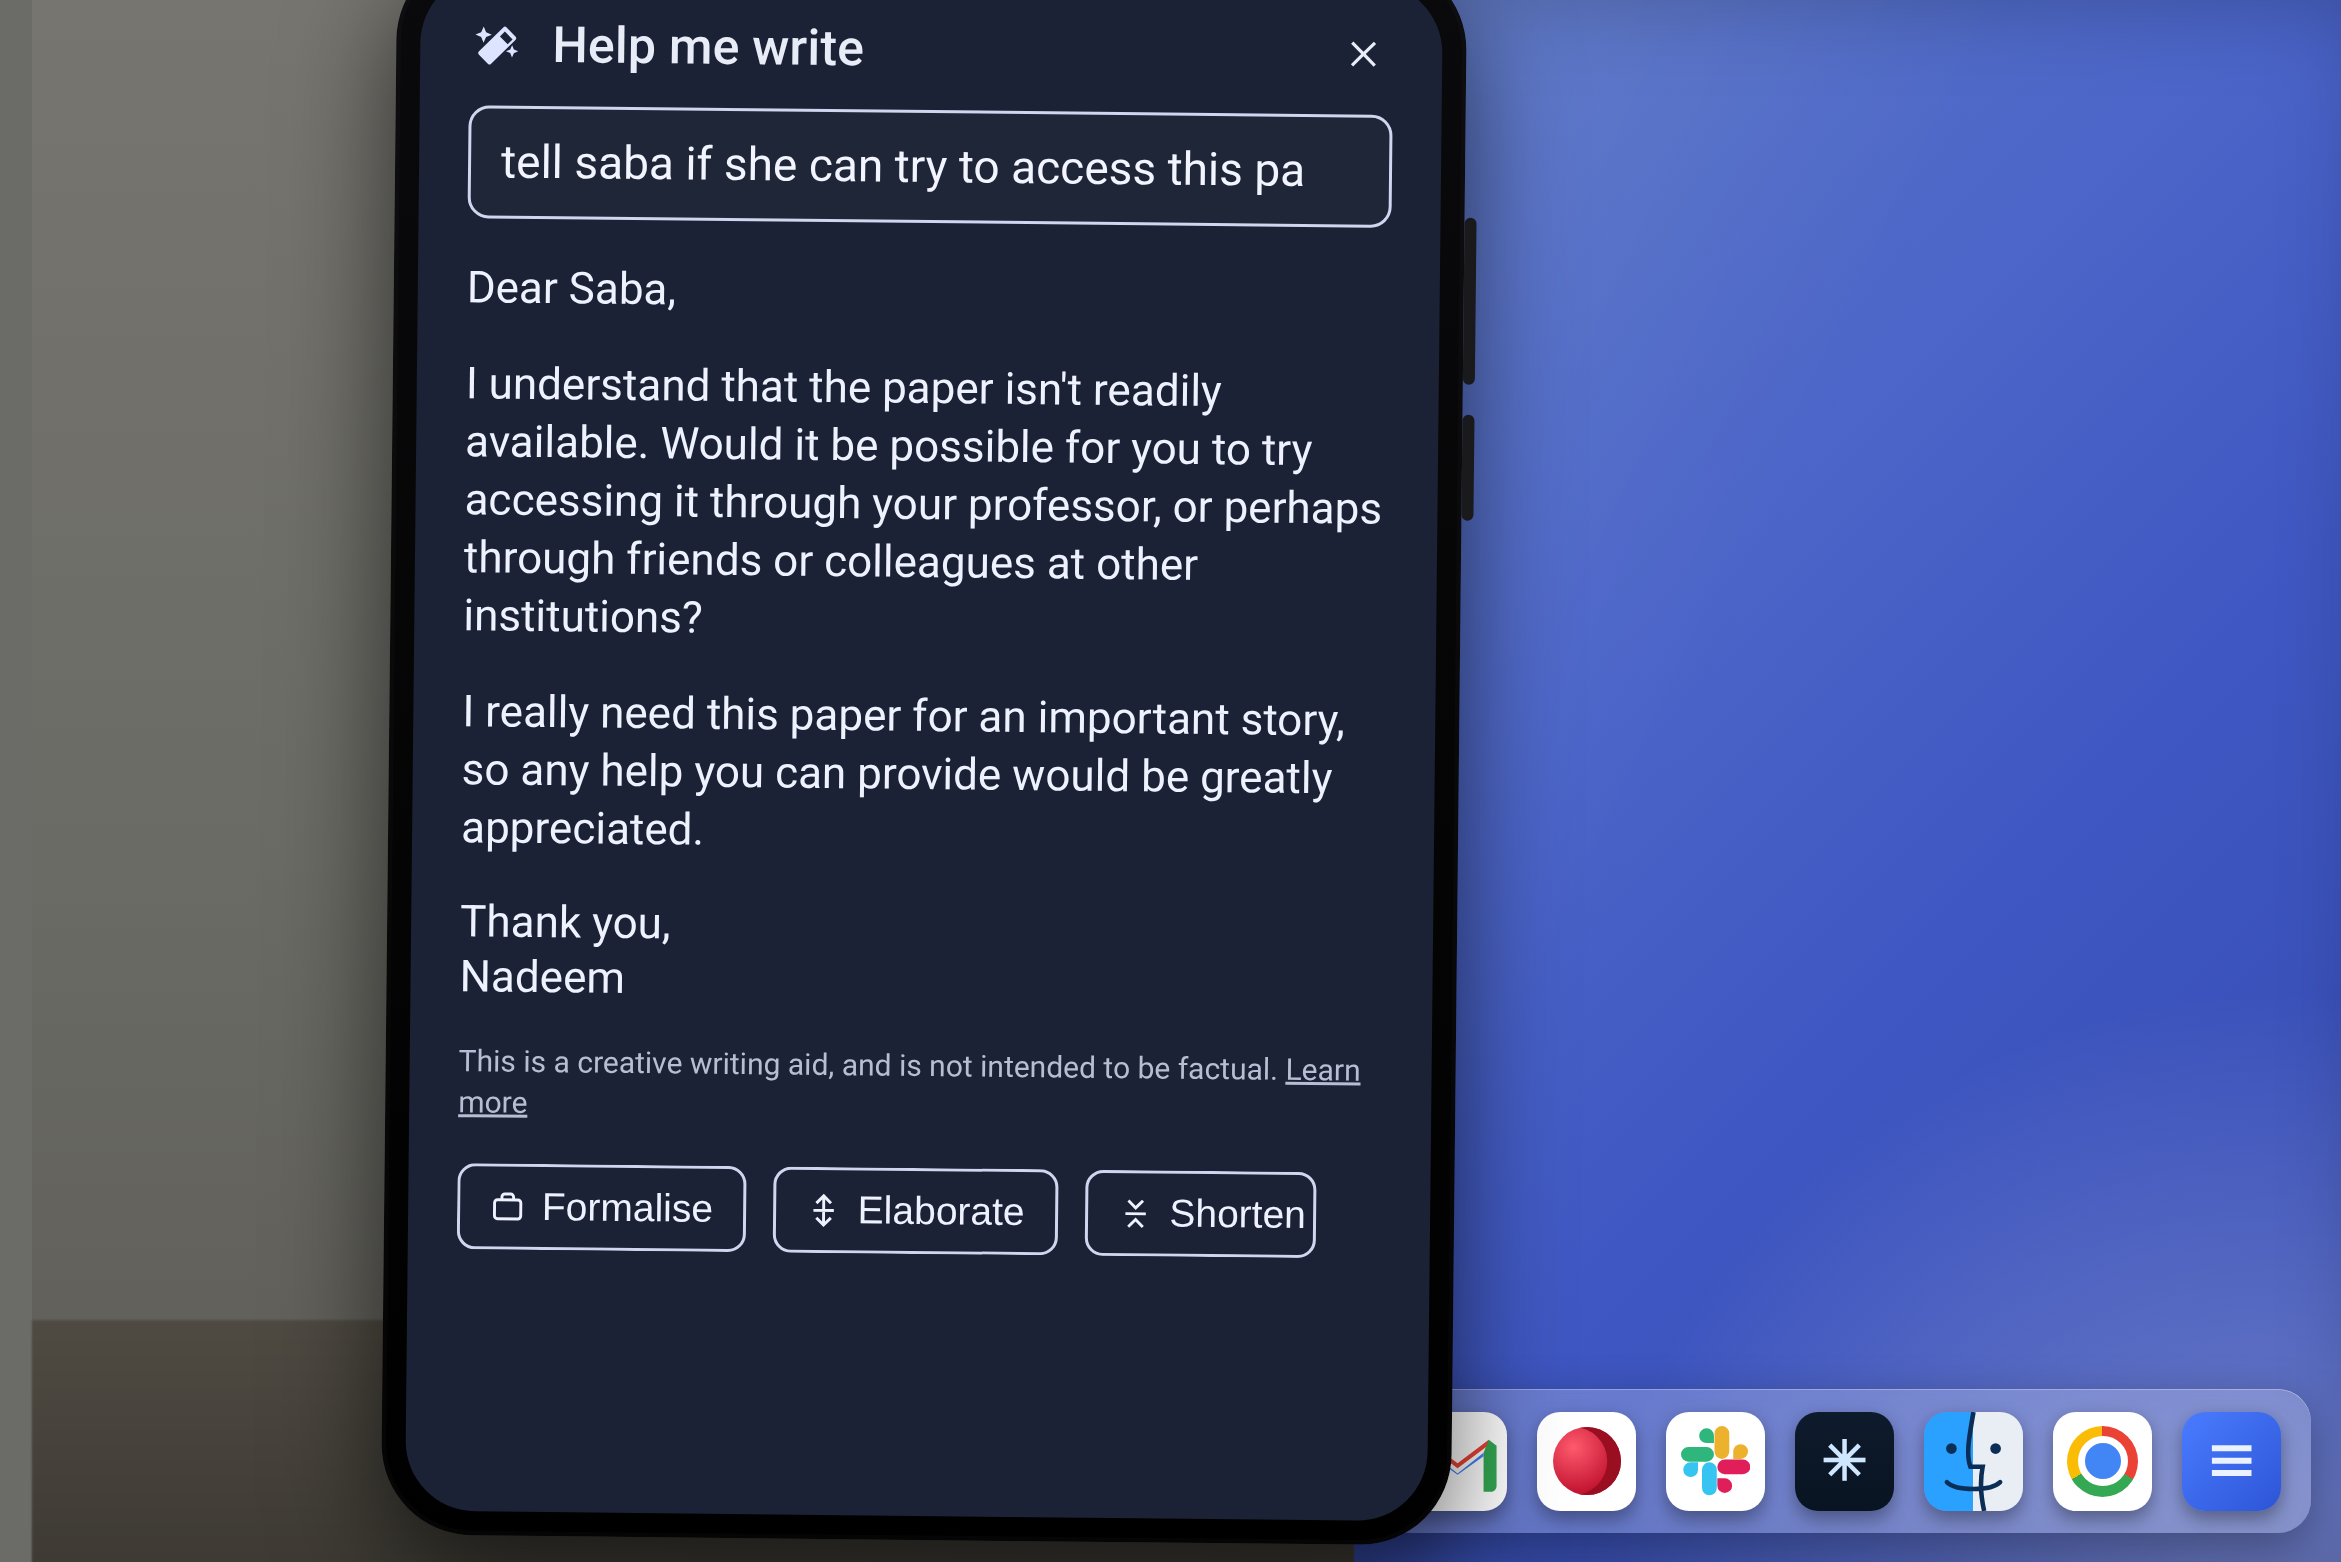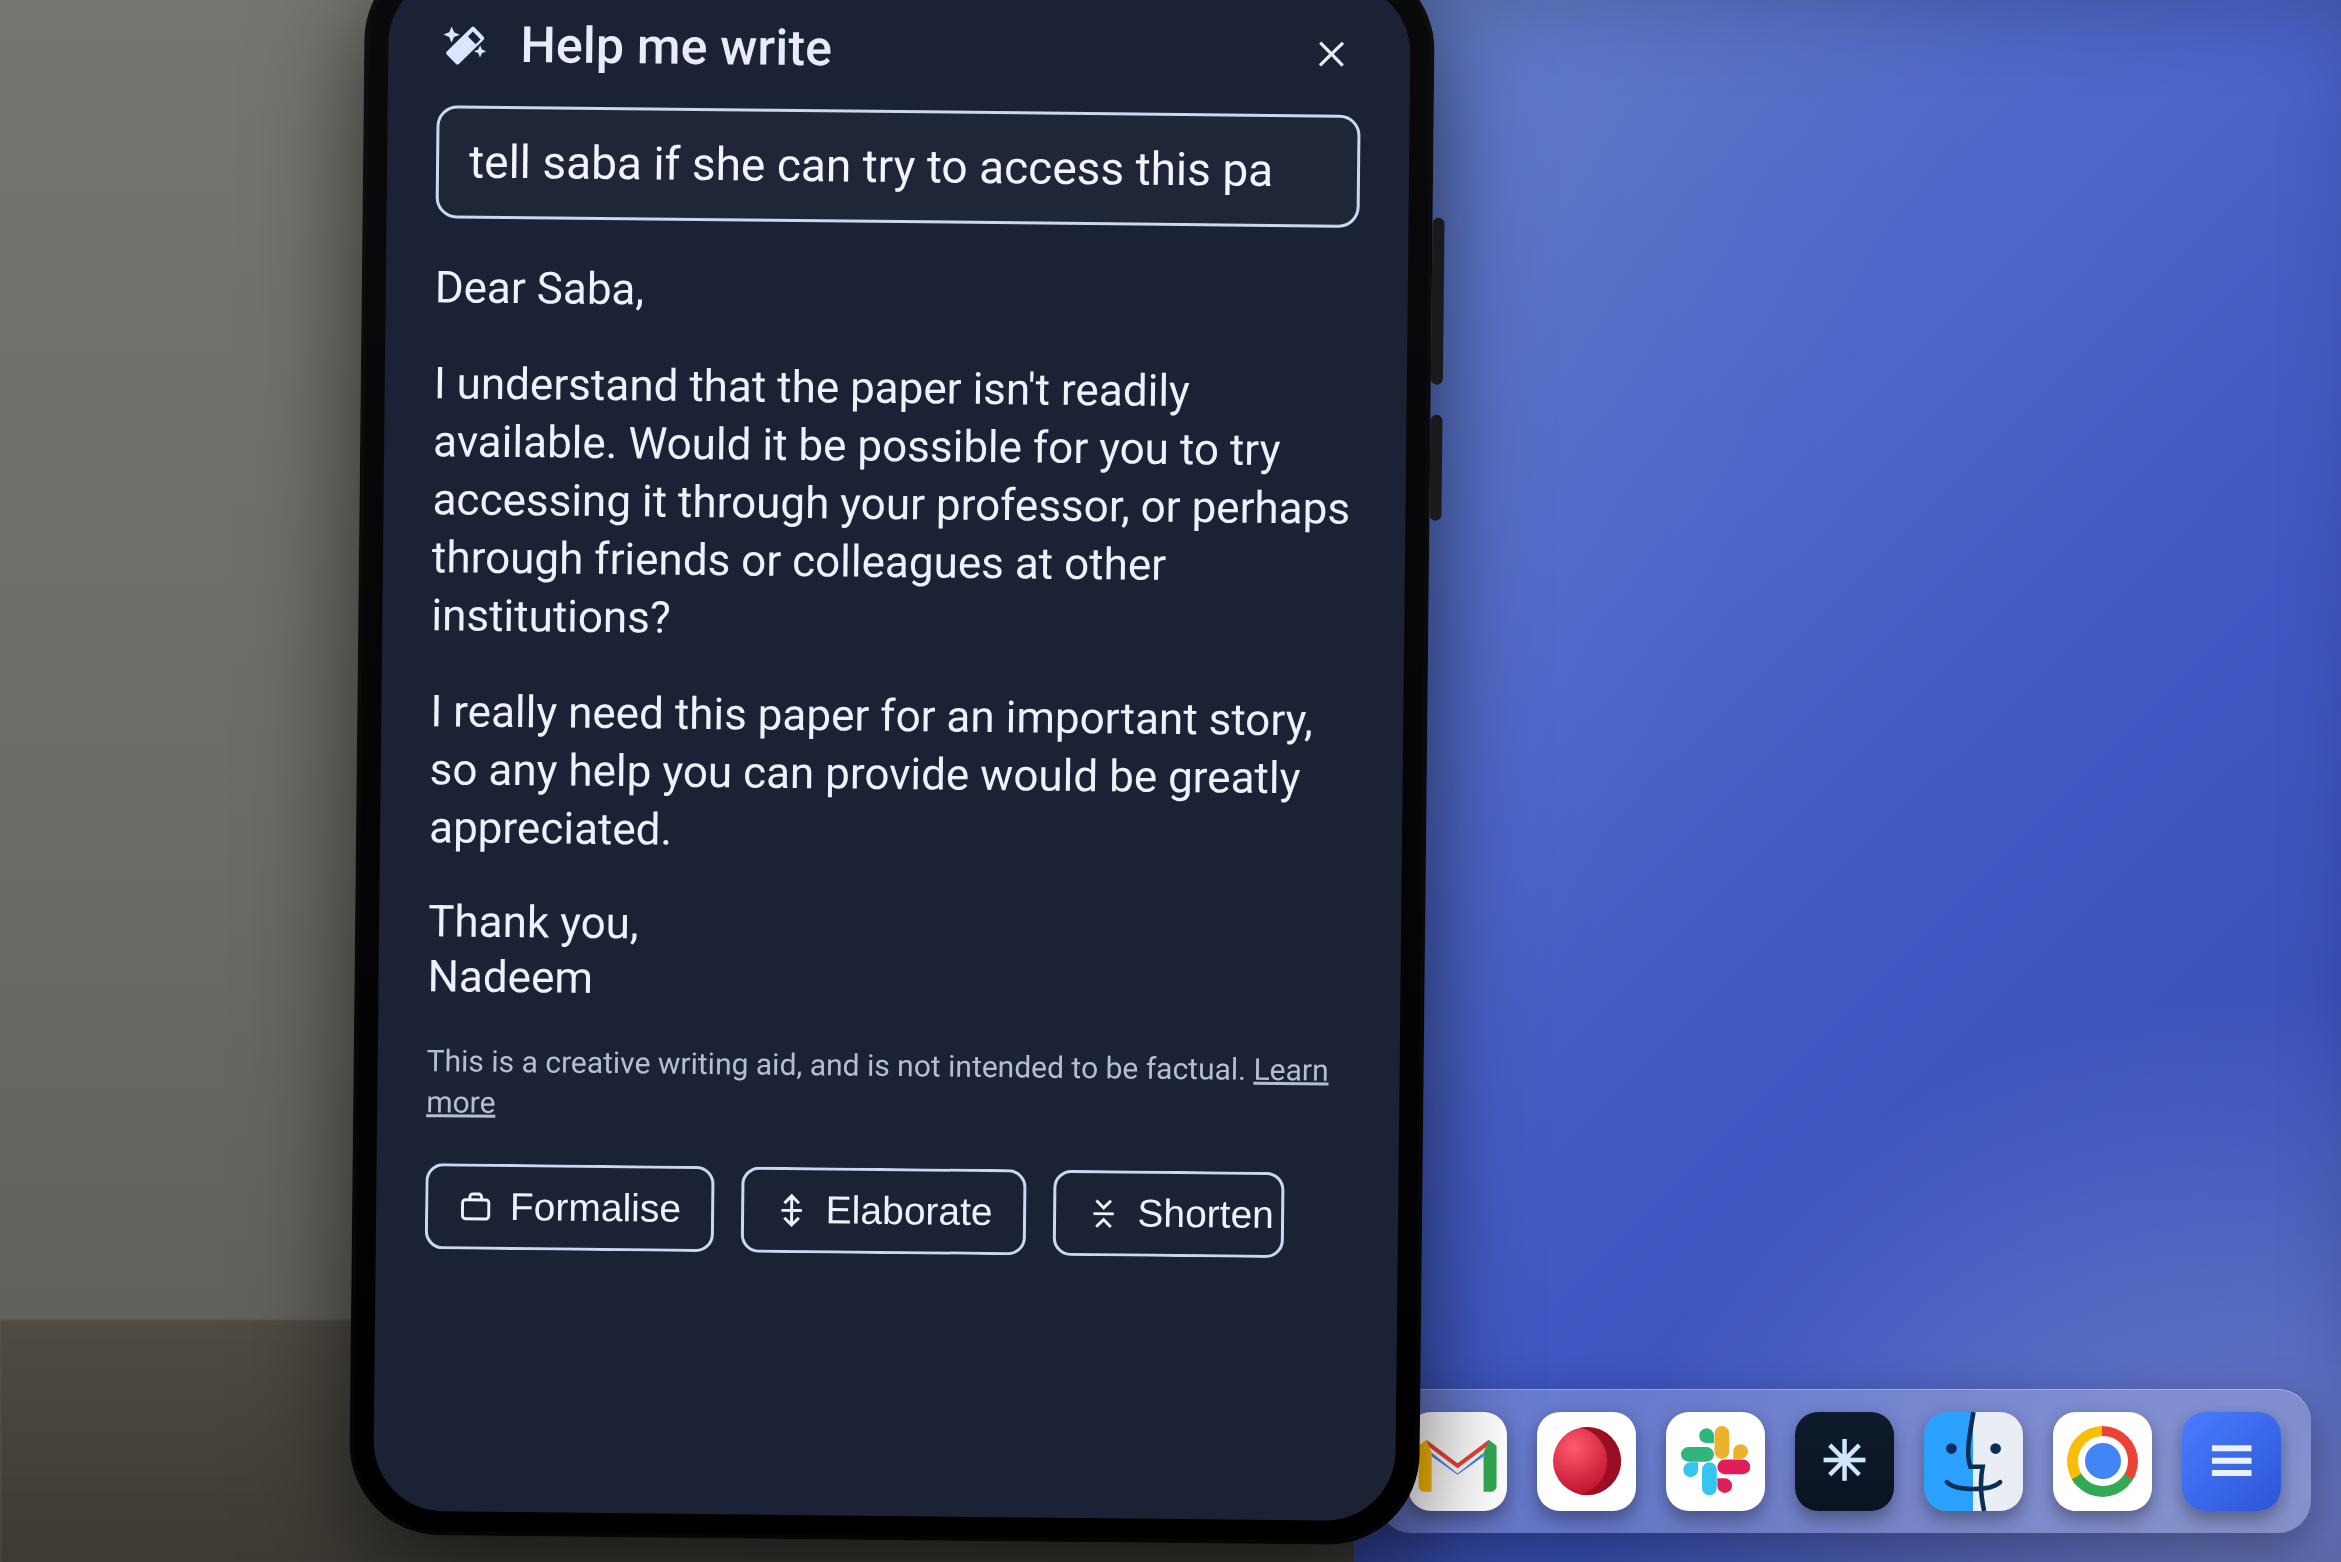--- a/index.html
+++ b/index.html
@@ -9,20 +9,21 @@
       font-family: -apple-system, "Google Sans", Roboto, "Segoe UI", Arial, sans-serif;
       background: #6b6b68;
       overflow: hidden;
     }
 
     .scene {
       position: relative;
       width: 2342px;
       height: 1563px;
       transform-origin: top left;
+      margin-left: 32px;
     }
 
     
     .wall {
       position: absolute;
       inset: 0;
       background: linear-gradient(180deg, #76756f 0%, #6b6b65 55%, #5d5c56 100%);
     }
     .desk {
       position: absolute;

